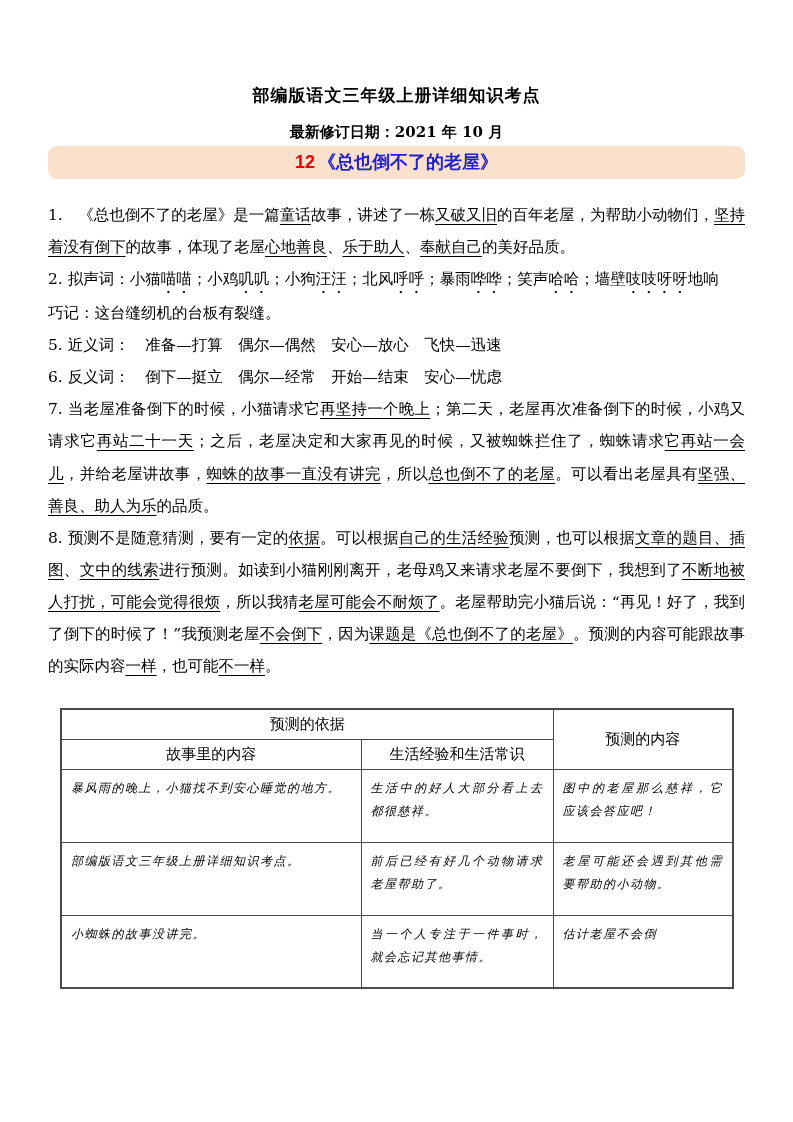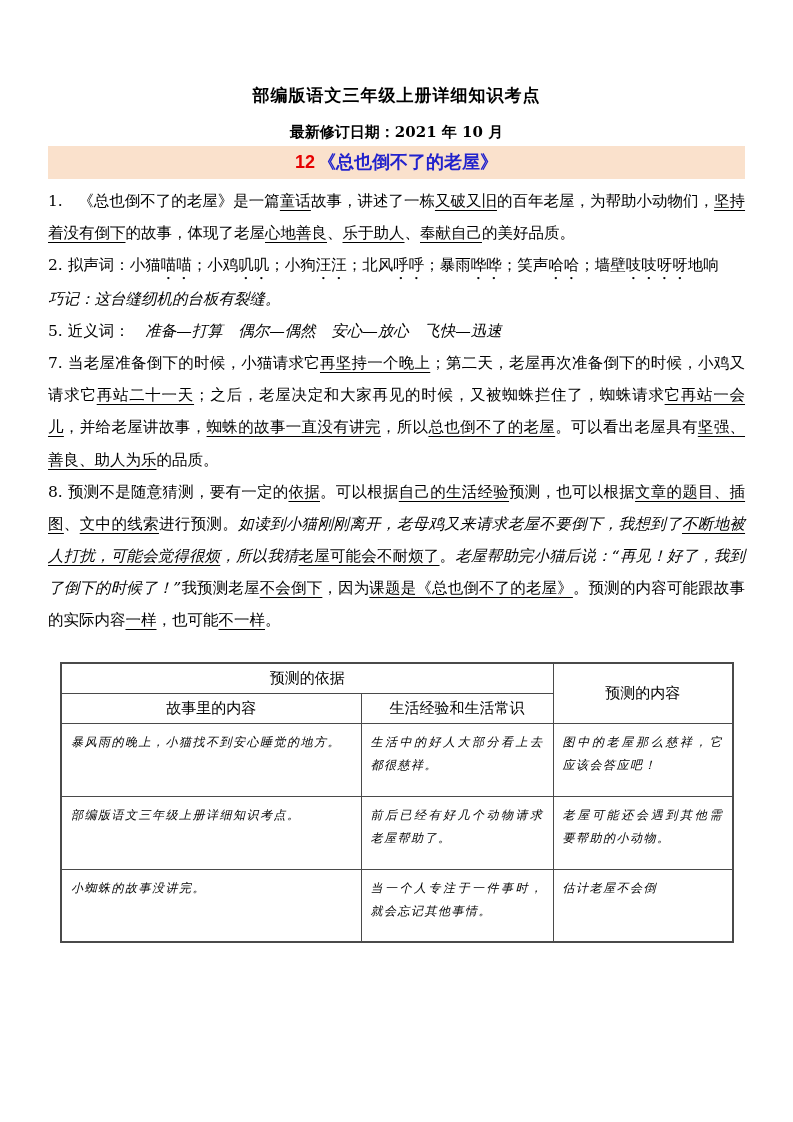--- a/index.html
+++ b/index.html
@@ -27,36 +27,37 @@
     font-size:15px;
     margin-bottom:4px;
   }
   .section-band {
     background:var(--band-bg,#fae1cc);
     text-align:center;
     padding:4px 0 5px 0;
     font-size:18px;
     font-weight:bold;
     font-family:"Liberation Sans","DejaVu Sans",sans-serif;
-    margin-bottom:6px;
+    margin-bottom:20px;
+    border-radius:9px;
   }
   .section-num { color:var(--num-color,#e60000); margin-right:3px; }
   .section-title { color:var(--title-color,#2222cc); }
   .para {
     margin:0;
     font-size:15.5px;
     line-height:2.07;
     text-align:justify;
   }
   .u {
     text-decoration:underline;
     text-underline-offset:4px;
     text-decoration-thickness:1px;
   }
-  .kai { font-style:italic; }
+  .kai { }
   .dots {
     -webkit-text-emphasis:filled dot;
     -webkit-text-emphasis-position:under right;
     text-emphasis:filled dot;
     text-emphasis-position:under right;
   }
   table.pred-table {
     border-collapse:collapse;
     table-layout:fixed;
     width:672px;
@@ -91,20 +92,21 @@
 
   <div class="section-band">
     <span class="section-num">12</span><span class="section-title">《总也倒不了的老屋》</span>
   </div>
 
   <div id="content-top">
       <p class="para"><span>1.　《总也倒不了的老屋》是一篇</span><span class="u">童话</span><span>故事，讲述了一栋</span><span class="u">又破又旧</span><span>的百年老屋，为帮助小动物们，</span><span class="u">坚持着没有倒下</span><span>的故事，体现了老屋</span><span class="u">心地善良</span><span>、</span><span class="u">乐于助人</span><span>、</span><span class="u">奉献自己</span><span>的美好品质。</span></p>
       <p class="para"><span>2. 拟声词：小猫</span><span class="dots">喵喵</span><span>；小鸡</span><span class="dots">叽叽</span><span>；小狗</span><span class="dots">汪汪</span><span>；北风</span><span class="dots">呼呼</span><span>；暴雨</span><span class="dots">哗哗</span><span>；笑声</span><span class="dots">哈哈</span><span>；墙壁</span><span class="dots">吱吱呀呀</span><span>地响</span></p>
       <p class="para"><span class="kai">巧记：这台缝纫机的台板有裂缝。</span></p>
       <p class="para"><span>5. 近义词：　</span><span class="kai">准备—打算　偶尔—偶然　安心—放心　飞快—迅速</span></p>
+      <p class="para"><span>6. 反义词：　</span><span class="kai">倒下—挺立　偶尔—经常　开始—结束　安心—忧虑</span></p>
       <p class="para"><span>7. 当老屋准备倒下的时候，小猫请求它</span><span class="u">再坚持一个晚上</span><span>；第二天，老屋再次准备倒下的时候，小鸡又请求它</span><span class="u">再站二十一天</span><span>；之后，老屋决定和大家再见的时候，又被蜘蛛拦住了，蜘蛛请求</span><span class="u">它再站一会儿</span><span>，并给老屋讲故事，</span><span class="u">蜘蛛的故事一直没有讲完</span><span>，所以</span><span class="u">总也倒不了的老屋</span><span>。可以看出老屋具有</span><span class="u">坚强、善良、助人为乐</span><span>的品质。</span></p>
       <p class="para"><span>8. 预测不是随意猜测，要有一定的</span><span class="u">依据</span><span>。可以根据</span><span class="u">自己的生活经验</span><span>预测，也可以根据</span><span class="u">文章的题目、插图</span><span>、</span><span class="u">文中的线索</span><span>进行预测。</span><span class="kai">如读到小猫刚刚离开，老母鸡又来请求老屋不要倒下，我想到了</span><span class="u kai">不断地被人打扰，可能会觉得很烦</span><span class="kai">，所以我猜</span><span class="u">老屋可能会不耐烦了</span><span>。</span><span class="kai">老屋帮助完小猫后说：“再见！好了，我到了倒下的时候了！”</span><span>我预测老屋</span><span class="u">不会倒下</span><span>，因为</span><span class="u">课题是《总也倒不了的老屋》</span><span>。预测的内容可能跟故事的实际内容</span><span class="u">一样</span><span>，也可能</span><span class="u">不一样</span><span>。</span></p>
     </div>
 
   <table class="pred-table">
     <colgroup>
       <col style="width:300px">
       <col style="width:192px">
       <col style="width:180px">
     </colgroup>

